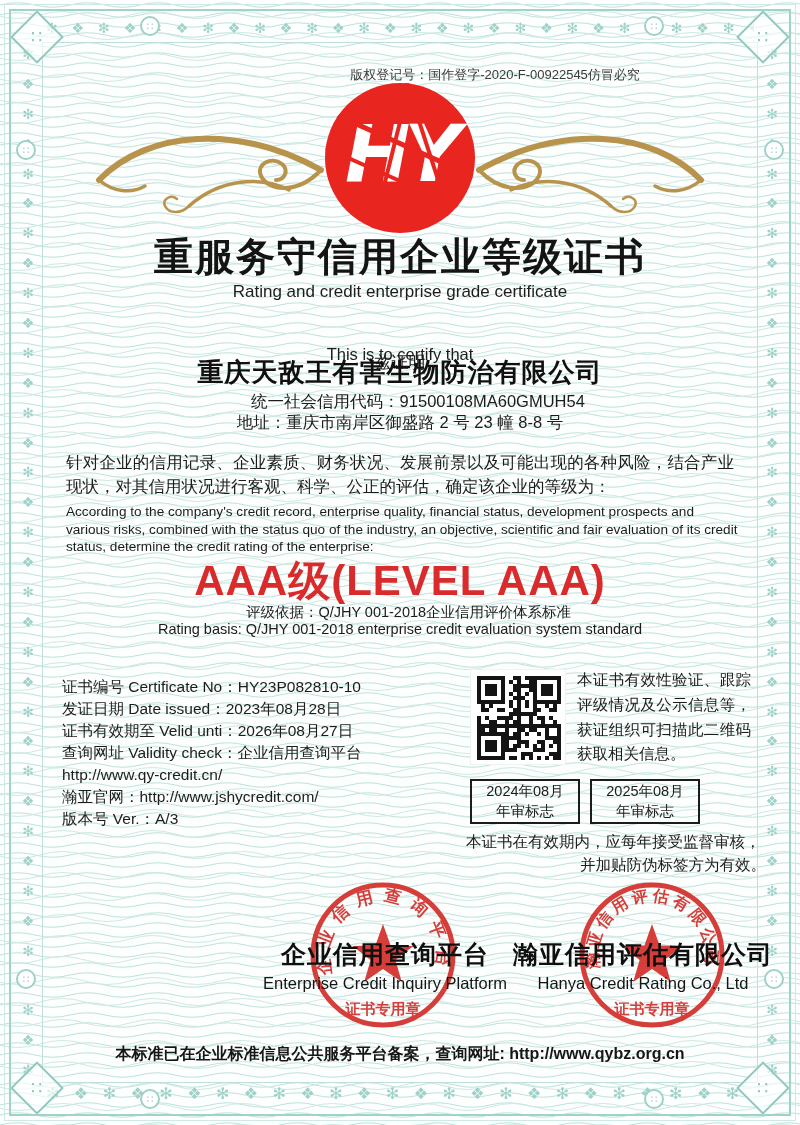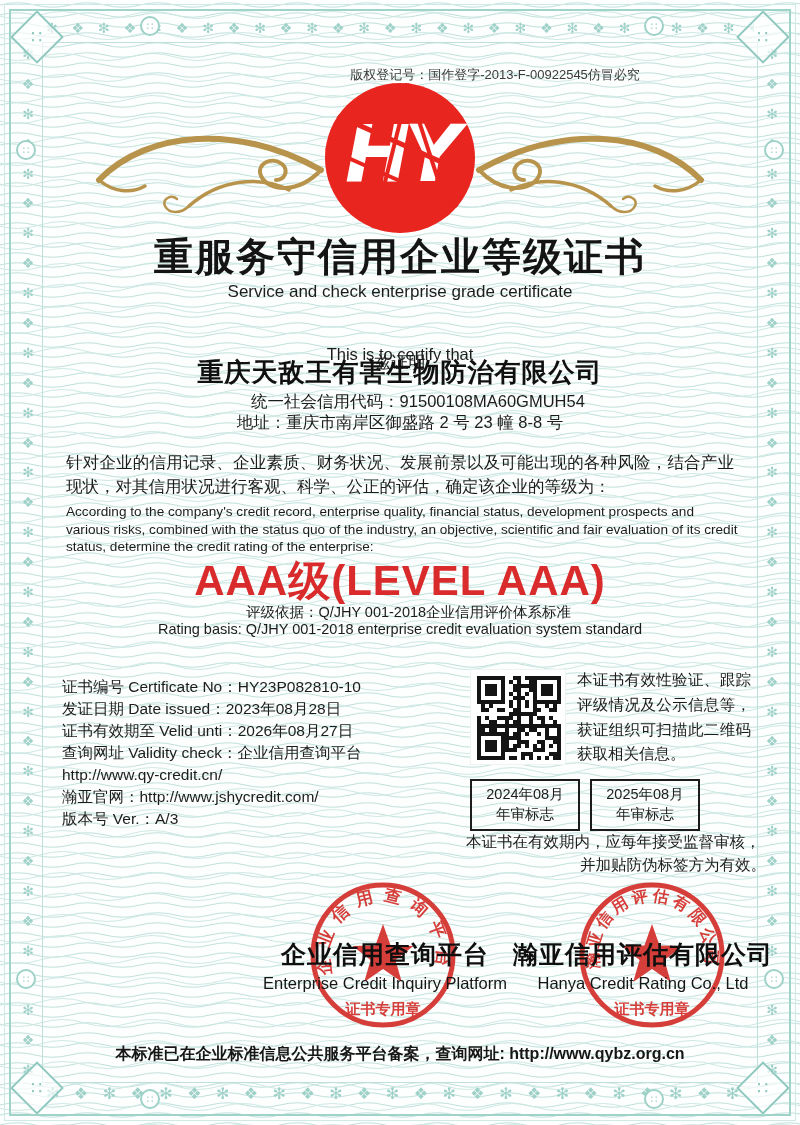--- a/index.html
+++ b/index.html
@@ -63,21 +63,21 @@
   .basis-cn{top:603px;font-size:14.5px;padding-left:17px;}
   .basis-en{top:621px;font-size:14.5px;}
   
   .details{top:676px;left:62px;font-size:15.5px;line-height:22px;}
   .details .row{white-space:nowrap;}
   
   .qr{top:669px;left:470px;width:96px;height:96px;background:#ffffff;padding:6px;border:1px solid #eef4f2;}
   .qr-grid{display:grid;grid-template-columns:repeat(21,4px);grid-auto-rows:4px;}
   .qc{width:4px;height:4px;} .qc.on{background:#141414;}
   .qr-note{top:668px;left:577px;width:174px;font-size:15.5px;line-height:1.6;text-align:justify;}
-  .year-box{width:110px;height:52px;border:2px solid #1c1c1c;display:flex;flex-direction:column;
+  .year-box{width:110px;height:45px;border:2px solid #1c1c1c;display:flex;flex-direction:column;
     align-items:center;justify-content:center;font-size:14.5px;line-height:1.35;top:779px;}
   .yb1{left:470px;} .yb2{left:590px;}
   .supervision{top:830px;left:452px;width:300px;font-size:15.5px;line-height:1.5;margin-left:14px;}
   .supervision .l2{text-align:right;}
   
   .seal{width:150px;height:150px;top:880px;z-index:3;opacity:.93;}
   .seal-left{left:308px;} .seal-right{left:577px;}
   .org{top:938px;width:310px;text-align:center;z-index:4;}
   .org-left{left:230px;} .org-right{left:488px;}
   .org-cn{font-size:25px;font-weight:700;color:#0f0f0f;letter-spacing:1px;}
@@ -142,21 +142,21 @@
     </div>
   <div class="motif" style="top:140px;left:764px;">
       <span>∷</span>
     </div>
   <div class="motif" style="top:969px;left:764px;">
       <span>∷</span>
     </div>
 
   <div class="content">
 
-    <div class="abs copyright">版权登记号：国作登字-2013-F-00922545仿冒必究</div>
+    <div class="abs copyright">版权登记号：国作登字-2020-F-00922545仿冒必究</div>
 
     <svg class="abs flourish fl-left" viewBox="0 0 238 110">
       <path d="M6 62 C 55 12, 145 6, 228 52" fill="none" stroke="#b8934b" stroke-width="6" stroke-linecap="round"></path>
       <path d="M228 52 C 205 76, 176 74, 168 58 C 163 46, 178 38, 189 46 C 196 52, 192 62, 183 62" fill="none" stroke="#b8934b" stroke-width="4" stroke-linecap="round"></path>
       <path d="M6 62 C 20 74, 38 76, 52 68" fill="none" stroke="#b8934b" stroke-width="3.5" stroke-linecap="round"></path>
       <path d="M96 88 C 128 60, 168 58, 196 72" fill="none" stroke="#b8934b" stroke-width="3.5" stroke-linecap="round"></path>
       <path d="M96 88 C 88 96, 76 96, 72 88 C 69 81, 78 76, 84 81" fill="none" stroke="#b8934b" stroke-width="2.5" stroke-linecap="round"></path>
     </svg>
     <svg class="abs flourish fl-right" viewBox="0 0 238 110">
       <path d="M6 62 C 55 12, 145 6, 228 52" fill="none" stroke="#b8934b" stroke-width="6" stroke-linecap="round"></path>
@@ -168,21 +168,21 @@
 
     <div class="abs logo">
       <span class="logo-text">HY</span>
       <span class="crack crack1"></span>
       <span class="crack crack2"></span>
       <span class="crack crack3"></span>
       <span class="crack crack4"></span>
     </div>
 
     <div class="abs center title-cn">重服务守信用企业等级证书</div>
-    <div class="abs center title-en">Service and check enterprise grade certificate</div>
+    <div class="abs center title-en">Rating and credit enterprise grade certificate</div>
     <div class="abs center certify-cn">兹证明</div>
     <div class="abs center certify-en">This is to certify that</div>
 
     <div class="abs center company">重庆天敌王有害生物防治有限公司</div>
     <div class="abs center code-line">统一社会信用代码：91500108MA60GMUH54</div>
     <div class="abs center addr-line">地址：重庆市南岸区御盛路 2 号 23 幢 8-8 号</div>
 
     <div class="abs intro-cn">针对企业的信用记录、企业素质、财务状况、发展前景以及可能出现的各种风险，结合产业现状，对其信用状况进行客观、科学、公正的评估，确定该企业的等级为：</div>
     <div class="abs intro-en">According to the company's credit record, enterprise quality, financial status, development prospects and various risks, combined with the status quo of the industry, an objective, scientific and fair evaluation of its credit status, determine the credit rating of the enterprise:</div>
     <div class="abs center rating">AAA级(LEVEL AAA)</div>

